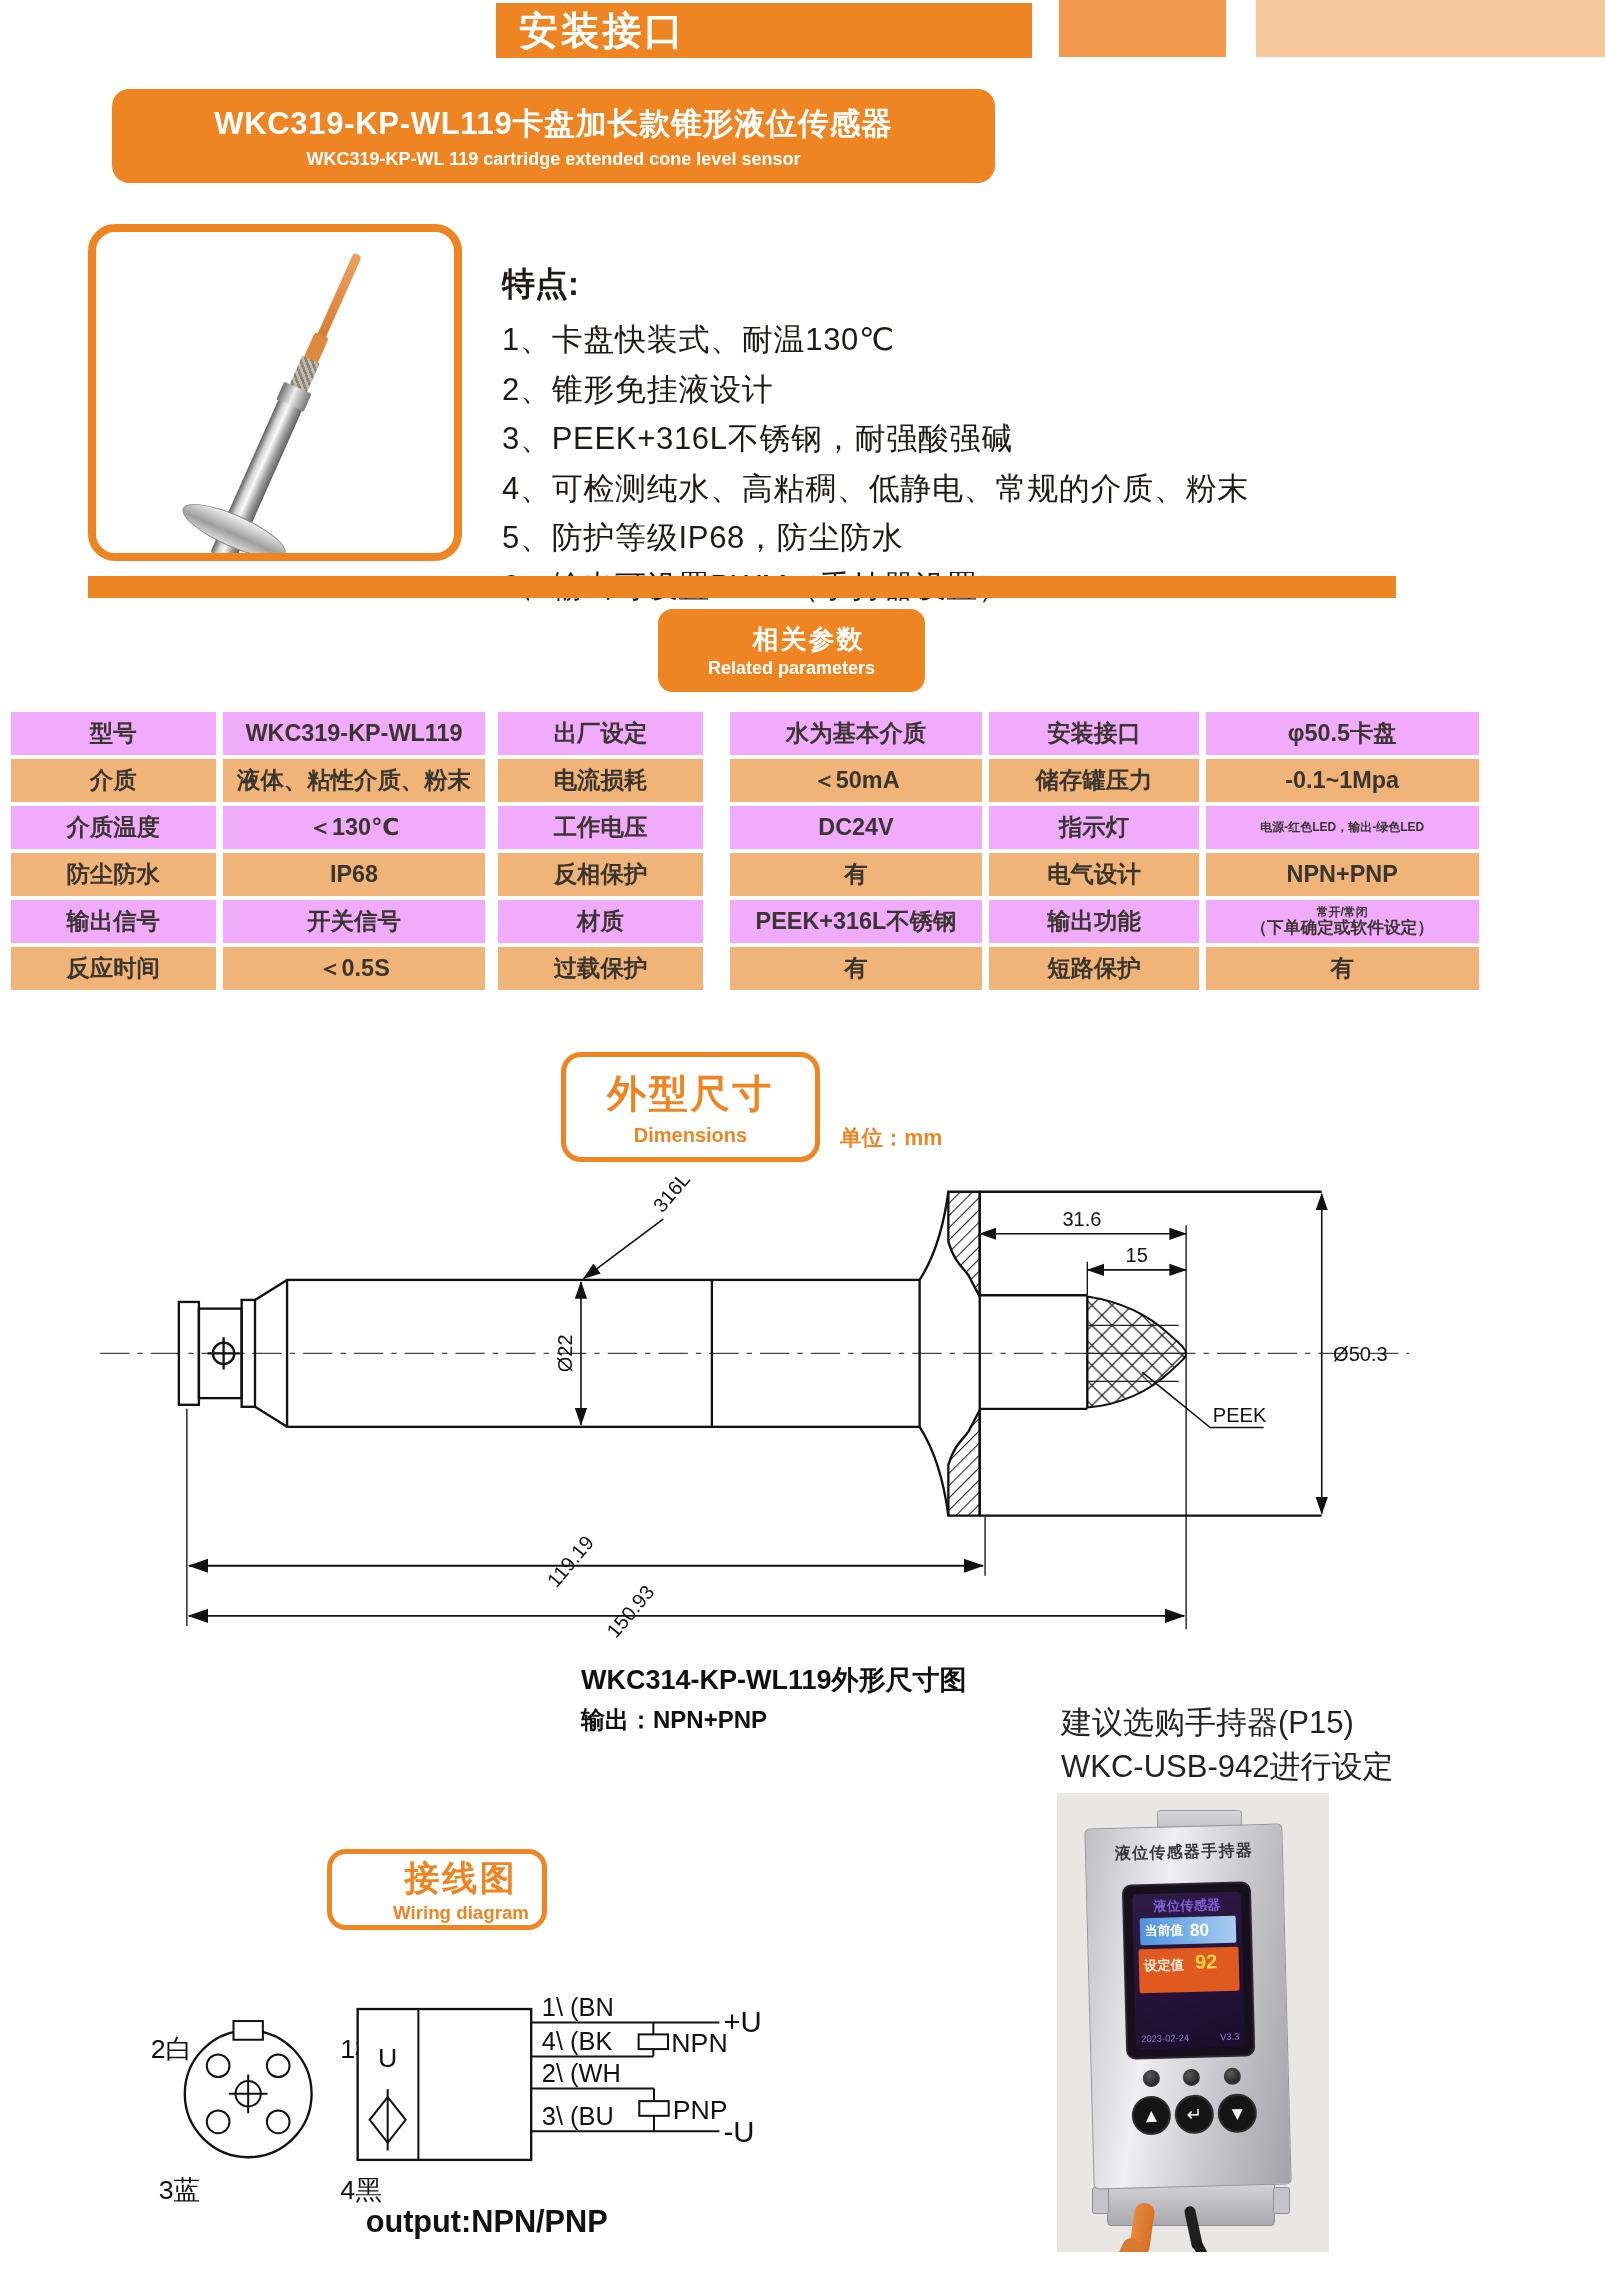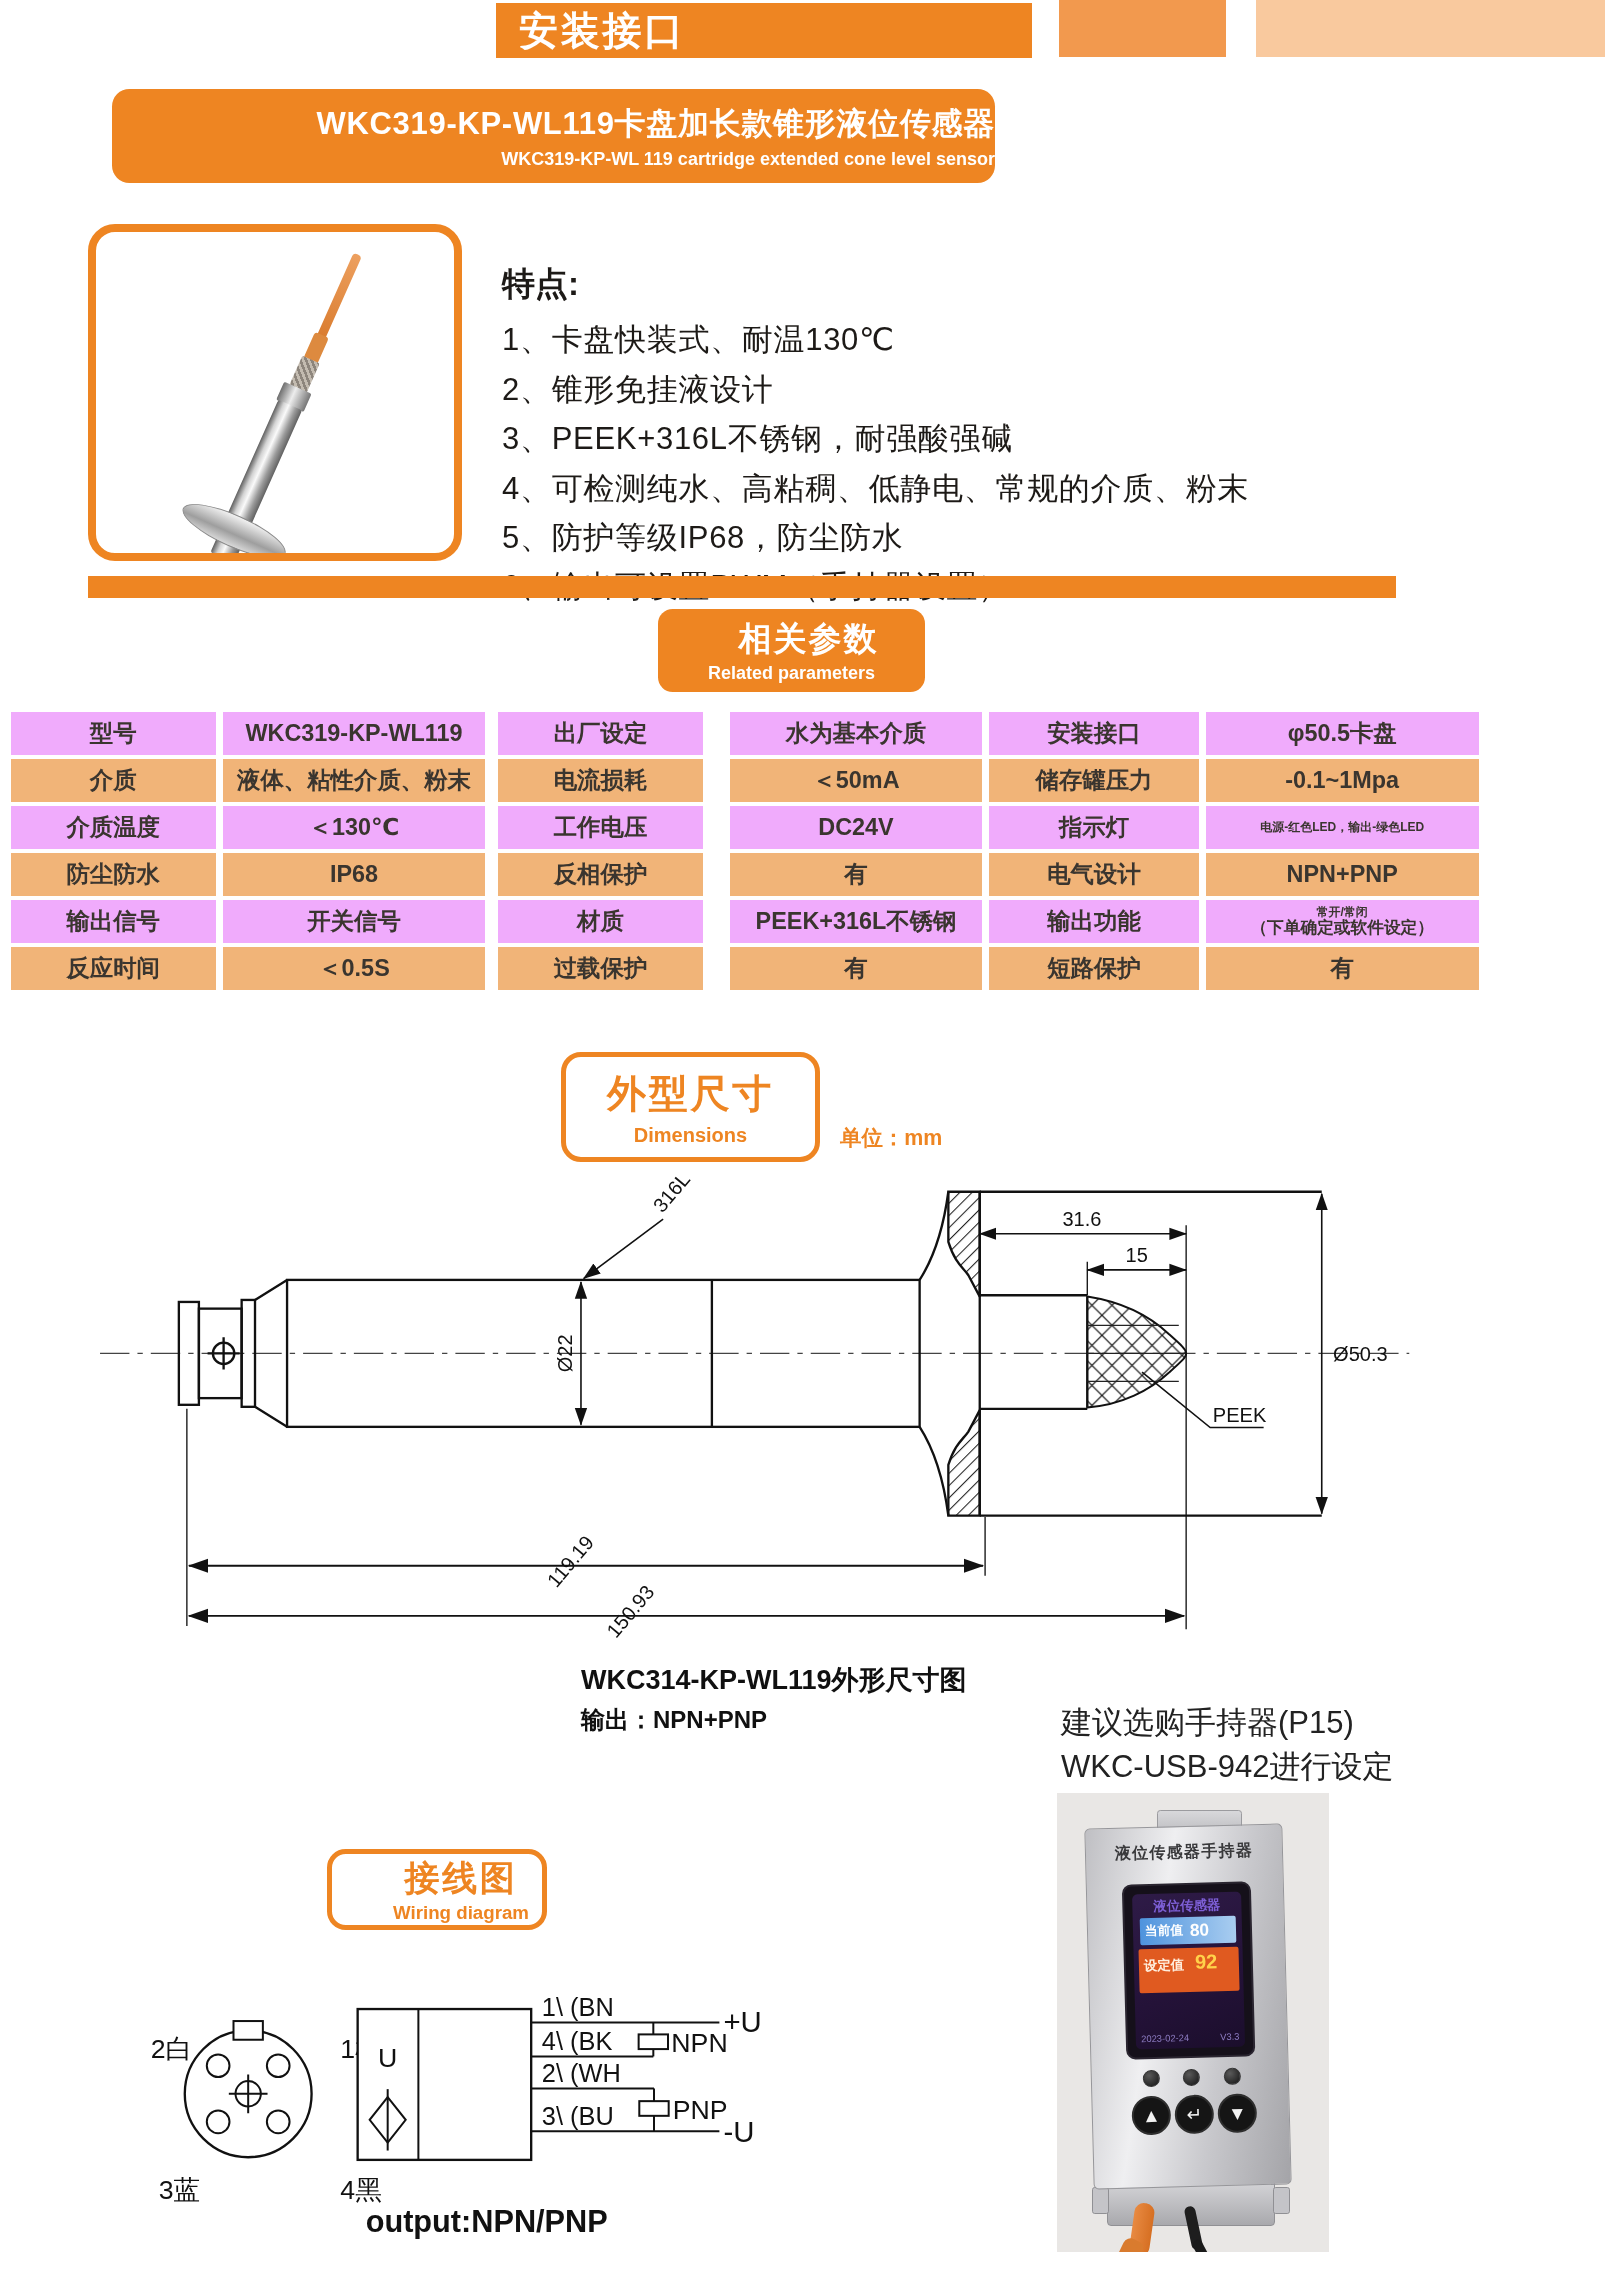--- a/index.html
+++ b/index.html
@@ -8,21 +8,21 @@
   .abs { position:absolute; }
 
   
   .banner { left:496px; top:2.7px; width:536px; height:55px; background:#ee8522;
             color:#fff; font-size:39px; font-weight:bold; line-height:55px; padding-left:23px; letter-spacing:2.7px; }
   .sq-mid { left:1059px; top:0; width:167px; height:57px; background:#f2994e; }
   .sq-light { left:1256px; top:0; width:350px; height:57px; background:#f9c99e; }
 
   .titlebox { left:112px; top:89px; width:883px; height:94px; background:#ee8522;
               border-radius:17.4px; color:#fff; display:flex; flex-direction:column;
-              justify-content:center; align-items:flex-end; }
+              justify-content:center; align-items:center; }
   .titlebox .t1 { font-size:31px; font-weight:bold; letter-spacing:0.7px; }
   .titlebox .t2 { font-size:18px; font-weight:bold; margin-top:4px; }
 
   
   .photobox { left:88px; top:224px; width:374px; height:337px; background:#fff;
               border:8.7px solid #ee8522; border-radius:27px; overflow:hidden; }
   .sensor { position:absolute; left:140px; top:5.3px; width:80px; height:401px;
             transform:rotate(24deg); transform-origin:40px 200px; }
   .sensor div { position:absolute; }
   .sn-cable { left:36px; top:0; width:8.7px; height:94px; background:linear-gradient(180deg,#eda05f,#d97b2e); border-radius:4px; }
@@ -37,21 +37,21 @@
   .sn-tip { left:31px; top:329px; width:18px; height:49px; background:linear-gradient(180deg,#f2ecdf,#d8cdb8);
             border-radius:45% 45% 50% 50% / 25% 25% 65% 65%; z-index:1; }
 
   .feat-h { left:502px; top:262px; font-size:33px; font-weight:600; color:#1d1a17; }
   .feat { left:502px; font-size:31px; font-weight:500; color:#1d1a17; letter-spacing:0.7px; }
 
   
   .bar { left:88px; top:576px; width:1308px; height:22px; background:#ee8522; }
   .pbadge { left:658px; top:609px; width:267px; height:83px; background:#ee8522; border-radius:14.7px;
             color:#fff; display:flex; flex-direction:column; justify-content:center; align-items:center; }
-  .pbadge .b1 { font-size:33px; font-weight:bold; letter-spacing:2px;margin-left:34px; }
+  .pbadge .b1 { font-size:26px; font-weight:bold; letter-spacing:2px;margin-left:34px; }
   .pbadge .b2 { font-size:18px; font-weight:bold; margin-top:1.3px; }
 
   .tgrid { display:grid; grid-auto-rows:43px; row-gap:4px; top:712px; }
   .g1 { left:10.7px;   grid-template-columns:205px 262px; column-gap:7.3px; }
   .g2 { left:498px;  grid-template-columns:205px 252px; column-gap:27px;border-radius:8px; }
   .g3 { left:989px; grid-template-columns:210px 273px; column-gap:6.7px; }
   .cell { display:flex; flex-direction:column; justify-content:center; align-items:center;
           font-size:23.4px; font-weight:600; color:#3a352f; text-align:center; line-height:1.1; }
   .lt { background:#f0abfc; }
   .dk { background:#f1b478; }

